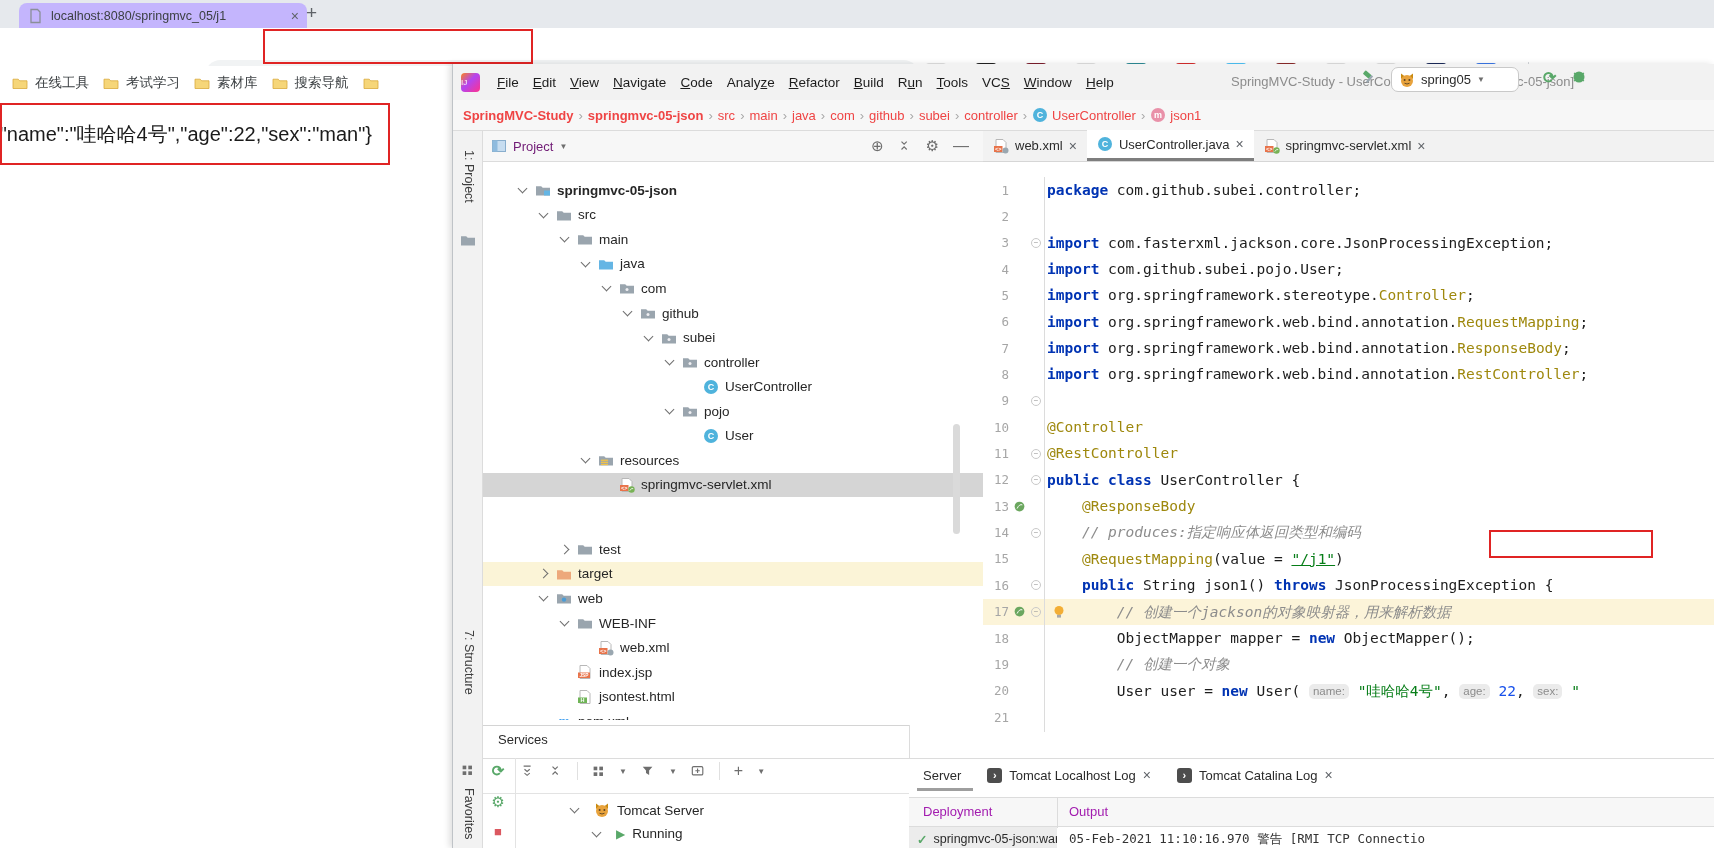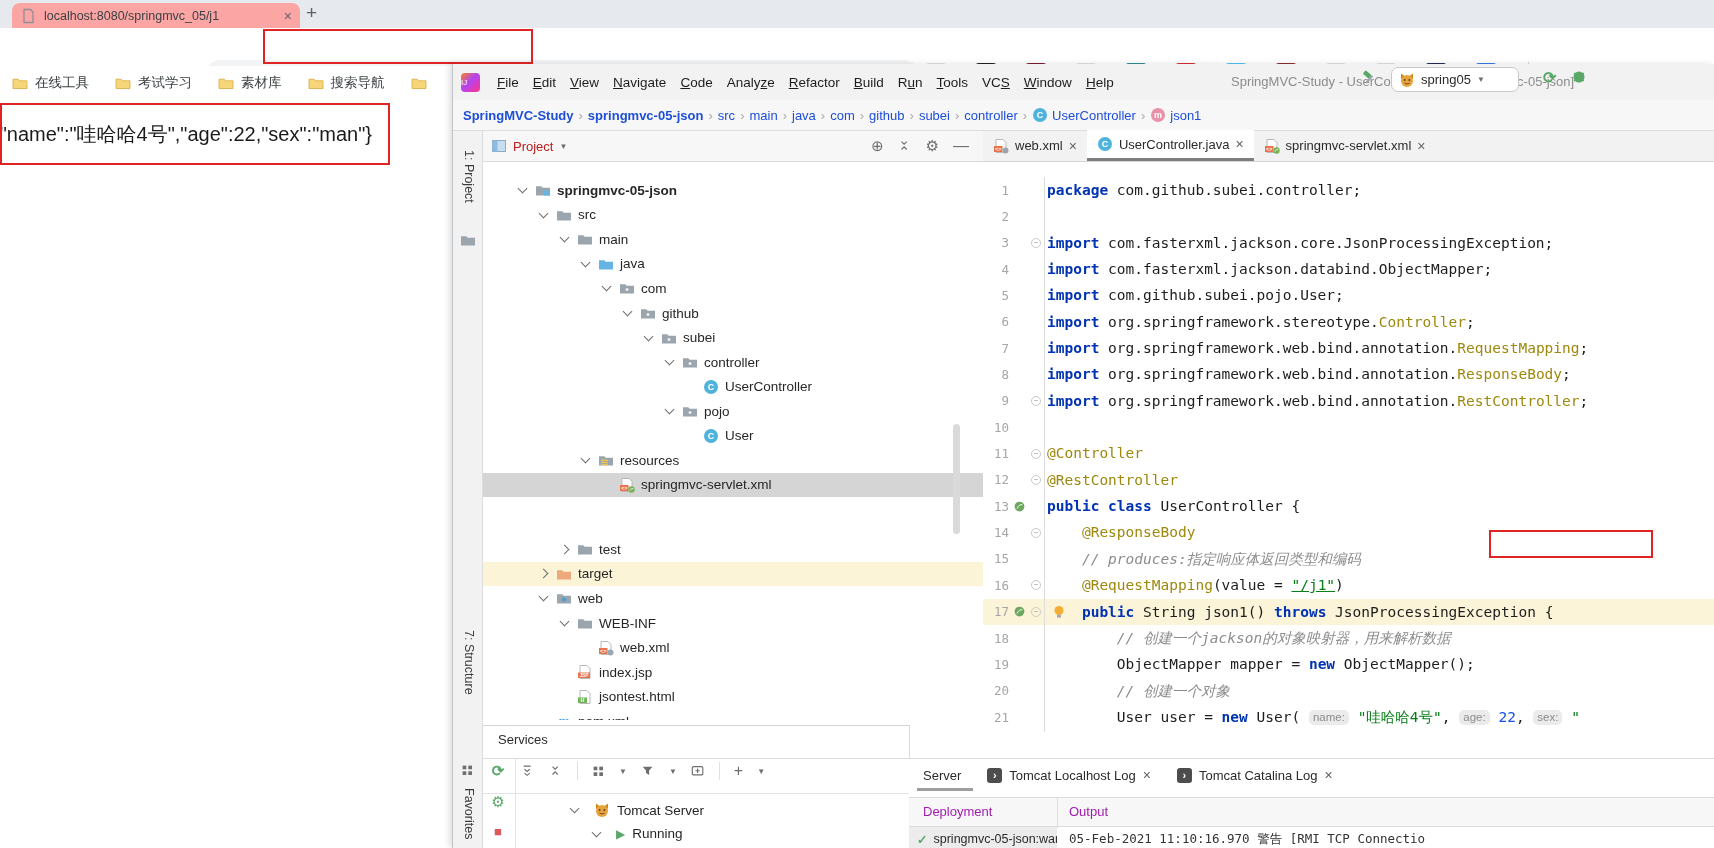--- a/index.html
+++ b/index.html
@@ -2,66 +2,66 @@
 <html><head>
 <meta charset="utf-8">
 <style>
 *{box-sizing:border-box;margin:0;padding:0}
 html,body{width:1714px;height:848px}
 body{position:relative;overflow:hidden;background:#fff;font-family:"Liberation Sans",sans-serif;color:#202020}
 .abs{position:absolute}
 
 
 .tabstrip{left:0;top:0;width:1714px;height:28px;background:#E6E9ED}
-.btab{left:12px;top:3px;width:288px;height:25px;background:#fca5a5;border-radius:8px 8px 0 0;display:flex;align-items:center;padding:0 8px;gap:8px}
+.btab{left:19px;top:3px;width:288px;height:25px;background:#c4b5fd;border-radius:8px 8px 0 0;display:flex;align-items:center;padding:0 8px;gap:8px}
 .btab-title{font-size:12.5px;color:#3C4043;white-space:nowrap;overflow:hidden;flex:1}
 .x{color:#5F6368;font-size:14px;line-height:14px;cursor:default}
 .newtab{left:306px;top:2px;font-size:19px;color:#5F6368}
 .btoolbar{left:0;top:28px;width:1714px;height:38px;background:#fff}
 .navbtn{font-size:19px;color:#4A4D51;top:34px}
 .navbtn.dis{color:#C2C6CB}
 .urlpill{left:205px;top:32px;width:714px;height:31px;background:#F1F3F4;border-radius:16px;display:flex;align-items:center;padding:0 12px;gap:10px}
 .circ-i{width:16px;height:16px;border:1.4px solid #5F6368;border-radius:50%;font-size:10px;color:#5F6368;text-align:center;line-height:13px;font-family:"Liberation Serif",serif;flex:none}
 .urltext{font-size:18px;letter-spacing:.2px;white-space:nowrap}
 .urltext .host{color:#1c1c1c}
 .urltext .rest{color:#6B6E72}
 .starplus{margin-left:auto;color:#5F6368;font-size:16px}
 .ext{top:35px;width:24px;height:24px;border-radius:5px;display:flex;align-items:center;justify-content:center;font-size:11px;font-weight:bold}
 .badge{position:absolute;right:-5px;bottom:-3px;min-width:12px;height:12px;border-radius:2px;color:#fff;font-size:9px;line-height:12px;text-align:center;padding:0 2px;font-weight:bold}
 .extsep{top:34px;width:1px;height:24px;background:#D4D7DB}
 .starlist{top:33px;font-size:19px;color:#4A4D51}
-.bmbar{left:0;top:66px;width:452px;height:34px;background:#fff;display:flex;align-items:center;gap:26px;padding-left:12px}
+.bmbar{left:0;top:66px;width:452px;height:34px;background:#fff;display:flex;align-items:center;gap:14px;padding-left:12px}
 .bm{display:flex;align-items:center;gap:7px;font-size:13.5px;color:#3C4043;white-space:nowrap}
 .fold-ic{flex:none}
 
 .jsonbox{left:0;top:103px;width:390px;height:62px;border:2.5px solid #E02424;overflow:hidden;display:flex;align-items:center}
 .jsontext{font-size:20px;color:#1b1b1b;margin-left:-9px;white-space:nowrap}
 
 
 .ide{left:452px;top:64px;width:1262px;height:784px;background:#fff;border-left:1px solid #BFC3C7;box-shadow:-3px 0 6px rgba(0,0,0,.12)}
 .ide .abs{position:absolute}
 .menubar{left:0;top:0;width:1262px;height:36px;background:#F2F2F2;display:flex;align-items:center;padding-left:8px;gap:2px}
 .logo{width:19px;height:19px;border-radius:4px;background:linear-gradient(135deg,#F97A12,#B07.....#9C2FB0 60%,#E343A0);background:linear-gradient(135deg,#FC801D,#B345F1 45%,#FF318C);color:#fff;font-size:8px;font-weight:normal;text-align:left;line-height:19px;margin-right:8px;flex:none}
 .menu-item{font-size:13.5px;color:#1d1d1d;padding:3px 7px;white-space:nowrap}
 .wintitle{left:778px;top:10px;font-size:13px;color:#8C8C8C;white-space:nowrap}
 .navbar{left:0;top:36px;width:1262px;height:31px;background:#F7F7F7;border-bottom:1px solid #DCDCDC;display:flex;align-items:center;padding-left:10px}
 .crumbs{display:flex;align-items:center;gap:4px;white-space:nowrap}
-.crumb{font-size:13px;color:#1d4ed8;display:flex;align-items:center;gap:4px}
+.crumb{font-size:13px;color:#ef4444;display:flex;align-items:center;gap:4px}
 .crumb.b{font-weight:bold}
 .csep{color:#A9A9A9;font-size:13px;padding:0 1px}
 .runbox{left:938px;top:3px;width:128px;height:25px;background:#fff;border:1px solid #C9C9C9;border-radius:7px;display:flex;align-items:center;padding:0 7px;gap:6px;font-size:13px;color:#2b2b2b}
 .hammer{left:908px;top:5px}
 .rerun-g{left:1090px;top:4px;color:#59A869;font-weight:bold;font-size:16px}
 .debug-g{left:1118px;top:5px}
 
 .stripe{left:0;top:67px;width:30px;height:717px;background:#F2F2F2;border-right:1px solid #DCDCDC}
 .vlabel{position:absolute;transform-origin:0 0;transform:rotate(90deg);white-space:nowrap;font-size:12.5px;color:#3c3c3c}
 
 .pheader{left:30px;top:67px;width:500px;height:31px;background:#F7F7F7;border-bottom:1px solid #DCDCDC;display:flex;align-items:center;padding:0 8px;gap:6px}
-.pheader .ttl{font-size:13px;color:#b91c1c}
+.pheader .ttl{font-size:13px;color:#701a75}
 .phicons{margin-left:auto;display:flex;align-items:center;gap:14px;padding-right:6px;color:#6E6E6E}
 .ptree{left:30px;top:114px;width:500px;height:542px;overflow:hidden}
 .trow{height:24.55px;display:flex;align-items:center;font-size:13.5px;color:#262626;white-space:nowrap}
 .trow .lbl{margin-left:6px}
 .chev{width:7px;height:7px;border-right:1.5px solid #6E6E6E;border-bottom:1.5px solid #6E6E6E;flex:none;margin-right:9px}
 .chev.open{transform:rotate(45deg);margin-top:-3px}
 .chev.closed{transform:rotate(-45deg)}
 .chev.none{border:none}
 .panel-border{left:30px;top:661px;width:426px;height:1px;background:#D4D4D4}
 .pscroll{left:500px;top:360px;width:7px;height:110px;background:#DADADA;border-radius:4px}
@@ -826,21 +826,20 @@
       <div class="gl">
         <span class="g-num">21</span>
         <span class="g-bean"></span>
         <span class="g-fold"></span>
       </div>
     </div>
   <div class="abs code" id="code">
       <div class="cl"><span class="tk-k">package </span><span class="tk-p">com.github.subei.controller;</span></div>
       <div class="cl"></div>
       <div class="cl"><span class="tk-k">import </span><span class="tk-p">com.fasterxml.jackson.core.JsonProcessingException;</span></div>
-      <div class="cl"><span class="tk-k">import </span><span class="tk-p">com.fasterxml.jackson.databind.ObjectMapper;</span></div>
       <div class="cl"><span class="tk-k">import </span><span class="tk-p">com.github.subei.pojo.User;</span></div>
       <div class="cl"><span class="tk-k">import </span><span class="tk-p">org.springframework.stereotype.</span><span class="tk-a">Controller</span><span class="tk-p">;</span></div>
       <div class="cl"><span class="tk-k">import </span><span class="tk-p">org.springframework.web.bind.annotation.</span><span class="tk-a">RequestMapping</span><span class="tk-p">;</span></div>
       <div class="cl"><span class="tk-k">import </span><span class="tk-p">org.springframework.web.bind.annotation.</span><span class="tk-a">ResponseBody</span><span class="tk-p">;</span></div>
       <div class="cl"><span class="tk-k">import </span><span class="tk-p">org.springframework.web.bind.annotation.</span><span class="tk-a">RestController</span><span class="tk-p">;</span></div>
       <div class="cl"></div>
       <div class="cl"><span class="tk-a">@Controller</span></div>
       <div class="cl"><span class="tk-a">@RestController</span></div>
       <div class="cl"><span class="tk-k">public class </span><span class="tk-p">UserController {</span></div>
       <div class="cl"><span class="tk-p">    </span><span class="tk-a">@ResponseBody</span></div>

